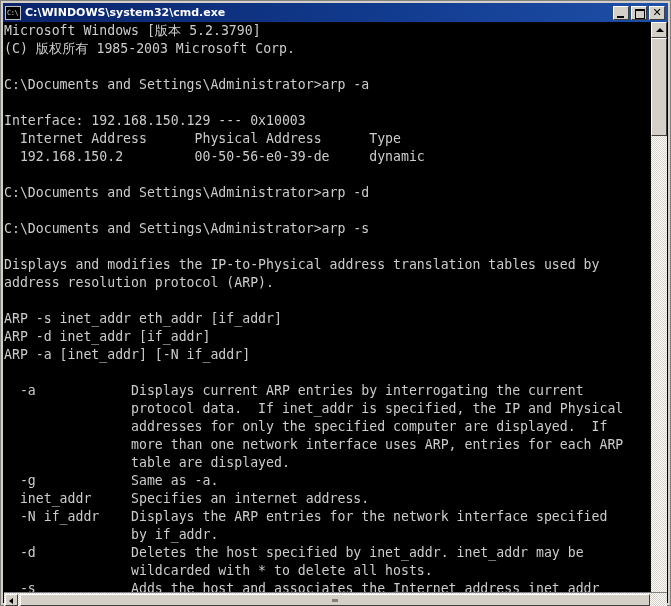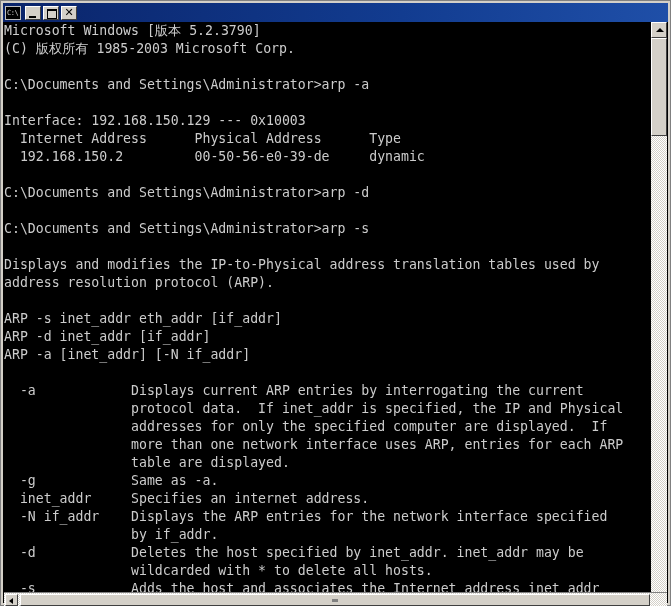--- a/index.html
+++ b/index.html
@@ -243,20 +243,21 @@
 </head>
 <body>
 
 <div id="window">
   <div id="frame"></div>
 
   <div id="titlebar">
     <div id="title-icon">
       <span class="glyph">C:\</span>
     </div>
+    <div id="title-text">C:\WINDOWS\system32\cmd.exe</div>
     <div id="title-buttons">
       <div class="tbtn min">
         <span class="mark"></span>
       </div>
       <div class="tbtn max">
         <span class="mark"></span>
       </div>
       <div class="tbtn close">
         <span class="mark">✕</span>
       </div>

